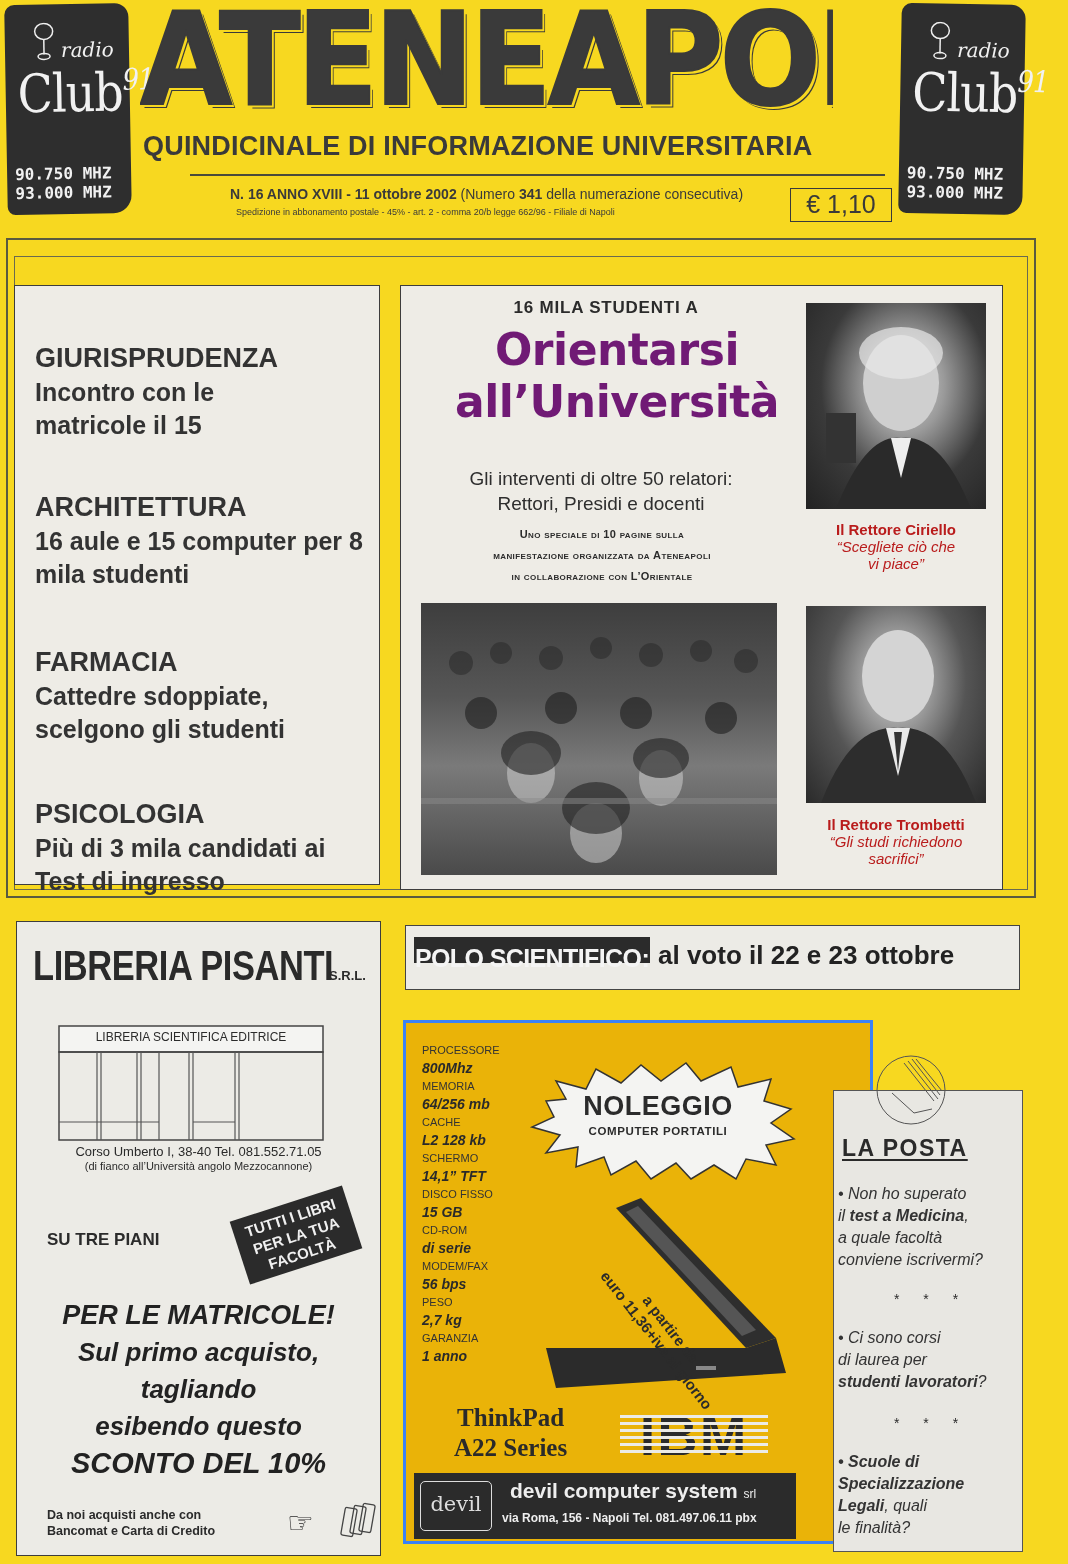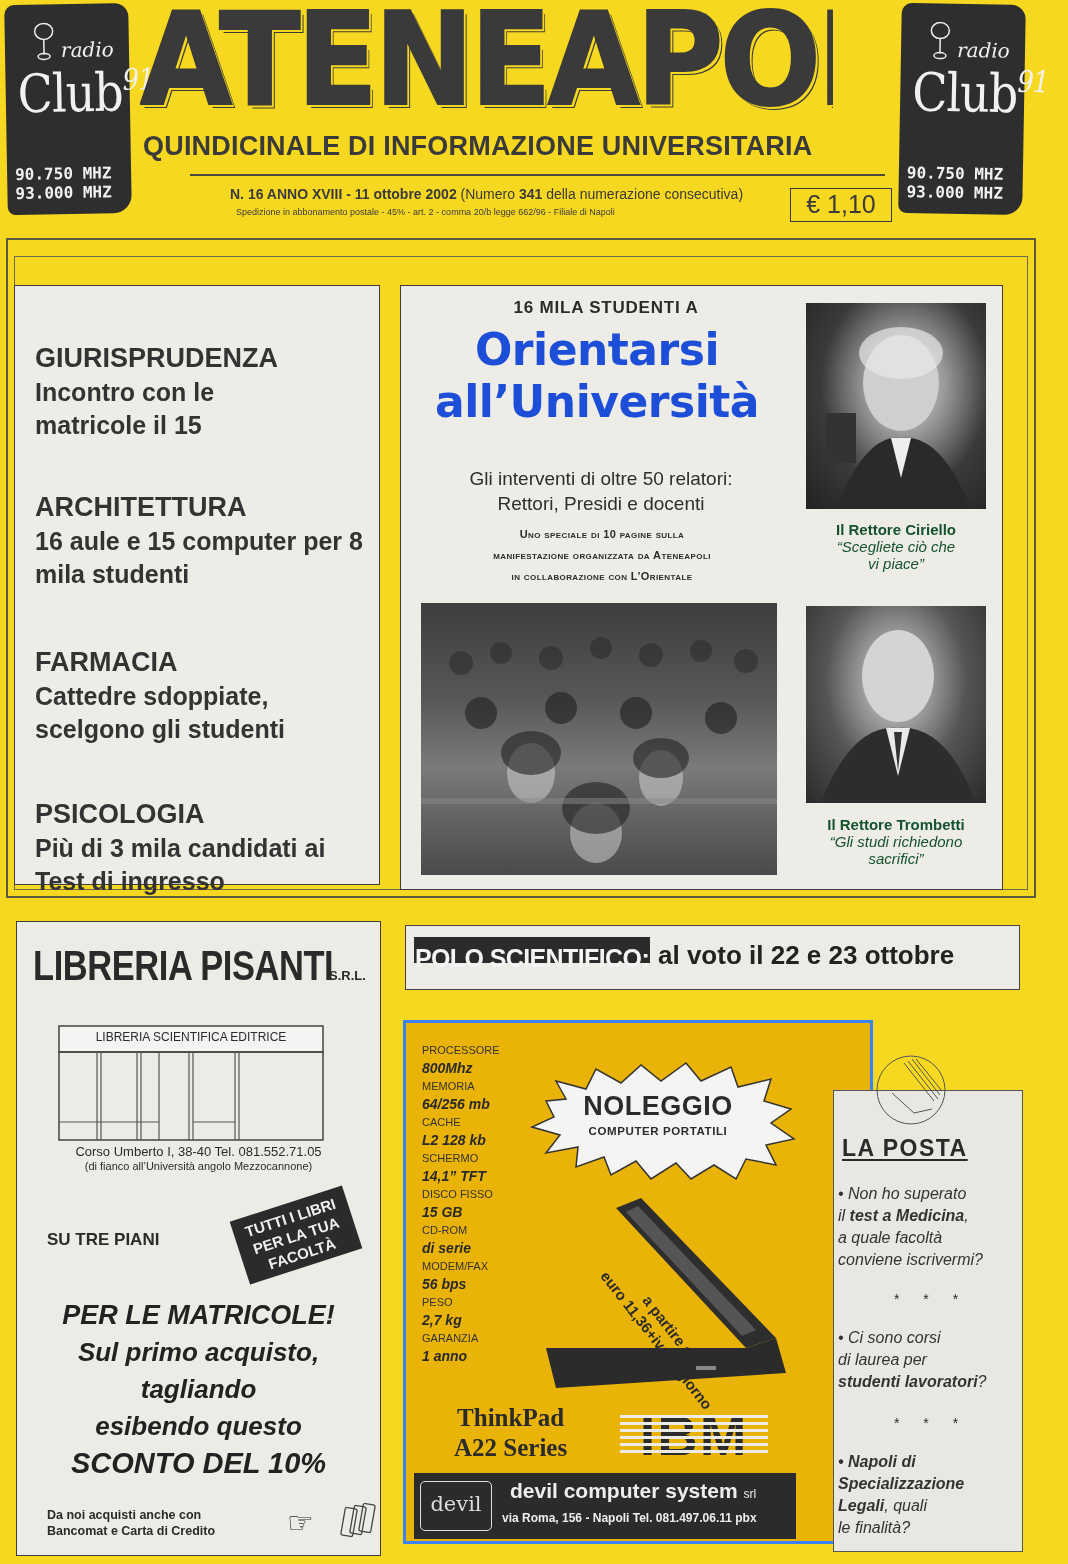--- a/index.html
+++ b/index.html
@@ -93,41 +93,41 @@
     background: rgba(247, 216, 32, 0.55); z-index: -1;
   }
   .hl-body { font-weight: bold; font-size: 25px; line-height: 33px; color: #333; margin-top: 2px; }
 
   .feature-box { left: 400px; top: 285px; width: 603px; height: 605px; }
   .feat-kicker {
     position: absolute; left: 80px; top: 12px; width: 250px; text-align: center;
     font-weight: bold; font-size: 17px; letter-spacing: 0.8px;
   }
   .feat-title {
-    position: absolute; left: 6px; top: 38px; width: 380px; text-align: center;
+    position: absolute; left: 26px; top: 38px; width: 380px; text-align: center;
     font-family: "DejaVu Sans", sans-serif; font-weight: bold;
-    font-size: 44px; line-height: 52px; color: #1d4ed8; letter-spacing: -0.5px;
+    font-size: 44px; line-height: 52px; color: #701a75; letter-spacing: -0.5px;
   }
   .feat-sub {
     position: absolute; left: 10px; top: 180px; width: 380px; text-align: center;
     font-size: 19px; line-height: 25px; color: #2e2e2e;
   }
   .feat-desc {
     position: absolute; left: 16px; top: 238px; width: 370px; text-align: center;
     font-size: 11px; line-height: 21px; font-weight: bold; font-variant: small-caps; letter-spacing: 0.4px;
   }
   .photo {
     position: absolute; background: #5a5a5a; overflow: hidden;
   }
   .photo-students { left: 20px; top: 317px; width: 356px; height: 272px; background: linear-gradient(180deg,#3e3e3e 0%,#575757 35%,#7a7a7a 60%,#4a4a4a 100%); }
   .photo-rector1 { left: 405px; top: 17px; width: 180px; height: 206px; background: radial-gradient(ellipse at 55% 40%, #d9d9d9 0%, #9a9a9a 28%, #3a3a3a 60%, #222 100%); }
   .photo-rector2 { left: 405px; top: 320px; width: 180px; height: 197px; background: radial-gradient(ellipse at 50% 38%, #dcdcdc 0%, #a0a0a0 25%, #555 55%, #2a2a2a 100%); }
   .photo svg { position: absolute; left: 0; top: 0; width: 100%; height: 100%; }
   .caption {
-    position: absolute; left: 405px; width: 180px; text-align: center; color: #14532d;
+    position: absolute; left: 405px; width: 180px; text-align: center; color: #b91c1c;
   }
   .caption .cap-name { font-weight: bold; font-size: 15px; }
   .caption .cap-quote { font-style: italic; font-size: 15px; line-height: 17px; }
 
   
   .libreria-box { left: 16px; top: 921px; width: 365px; height: 635px; background: #ecebe6; }
   .lib-title {
     position: absolute; left: 16px; top: 20px; font-size: 42px; font-weight: bold; color: #2a2a2a;
     transform: scaleX(0.82); transform-origin: left top; white-space: nowrap; letter-spacing: -0.5px;
   }
@@ -504,18 +504,18 @@
   <div class="posta-sep" style="top:200px;">* * *</div>
 
   <div class="posta-q" style="top:236px;">
     <div>• Ci sono corsi</div>
     <div>di laurea per</div>
     <div><b>studenti lavoratori</b><span>?</span></div>
   </div>
   <div class="posta-sep" style="top:324px;">* * *</div>
 
   <div class="posta-q" style="top:360px;">
-    <div><b>• Napoli di</b></div>
+    <div><b>• Scuole di</b></div>
     <div><b>Specializzazione</b></div>
     <div><b>Legali</b><span>, quali</span></div>
     <div>le finalità?</div>
   </div>
 </div>
 
 </body></html>

